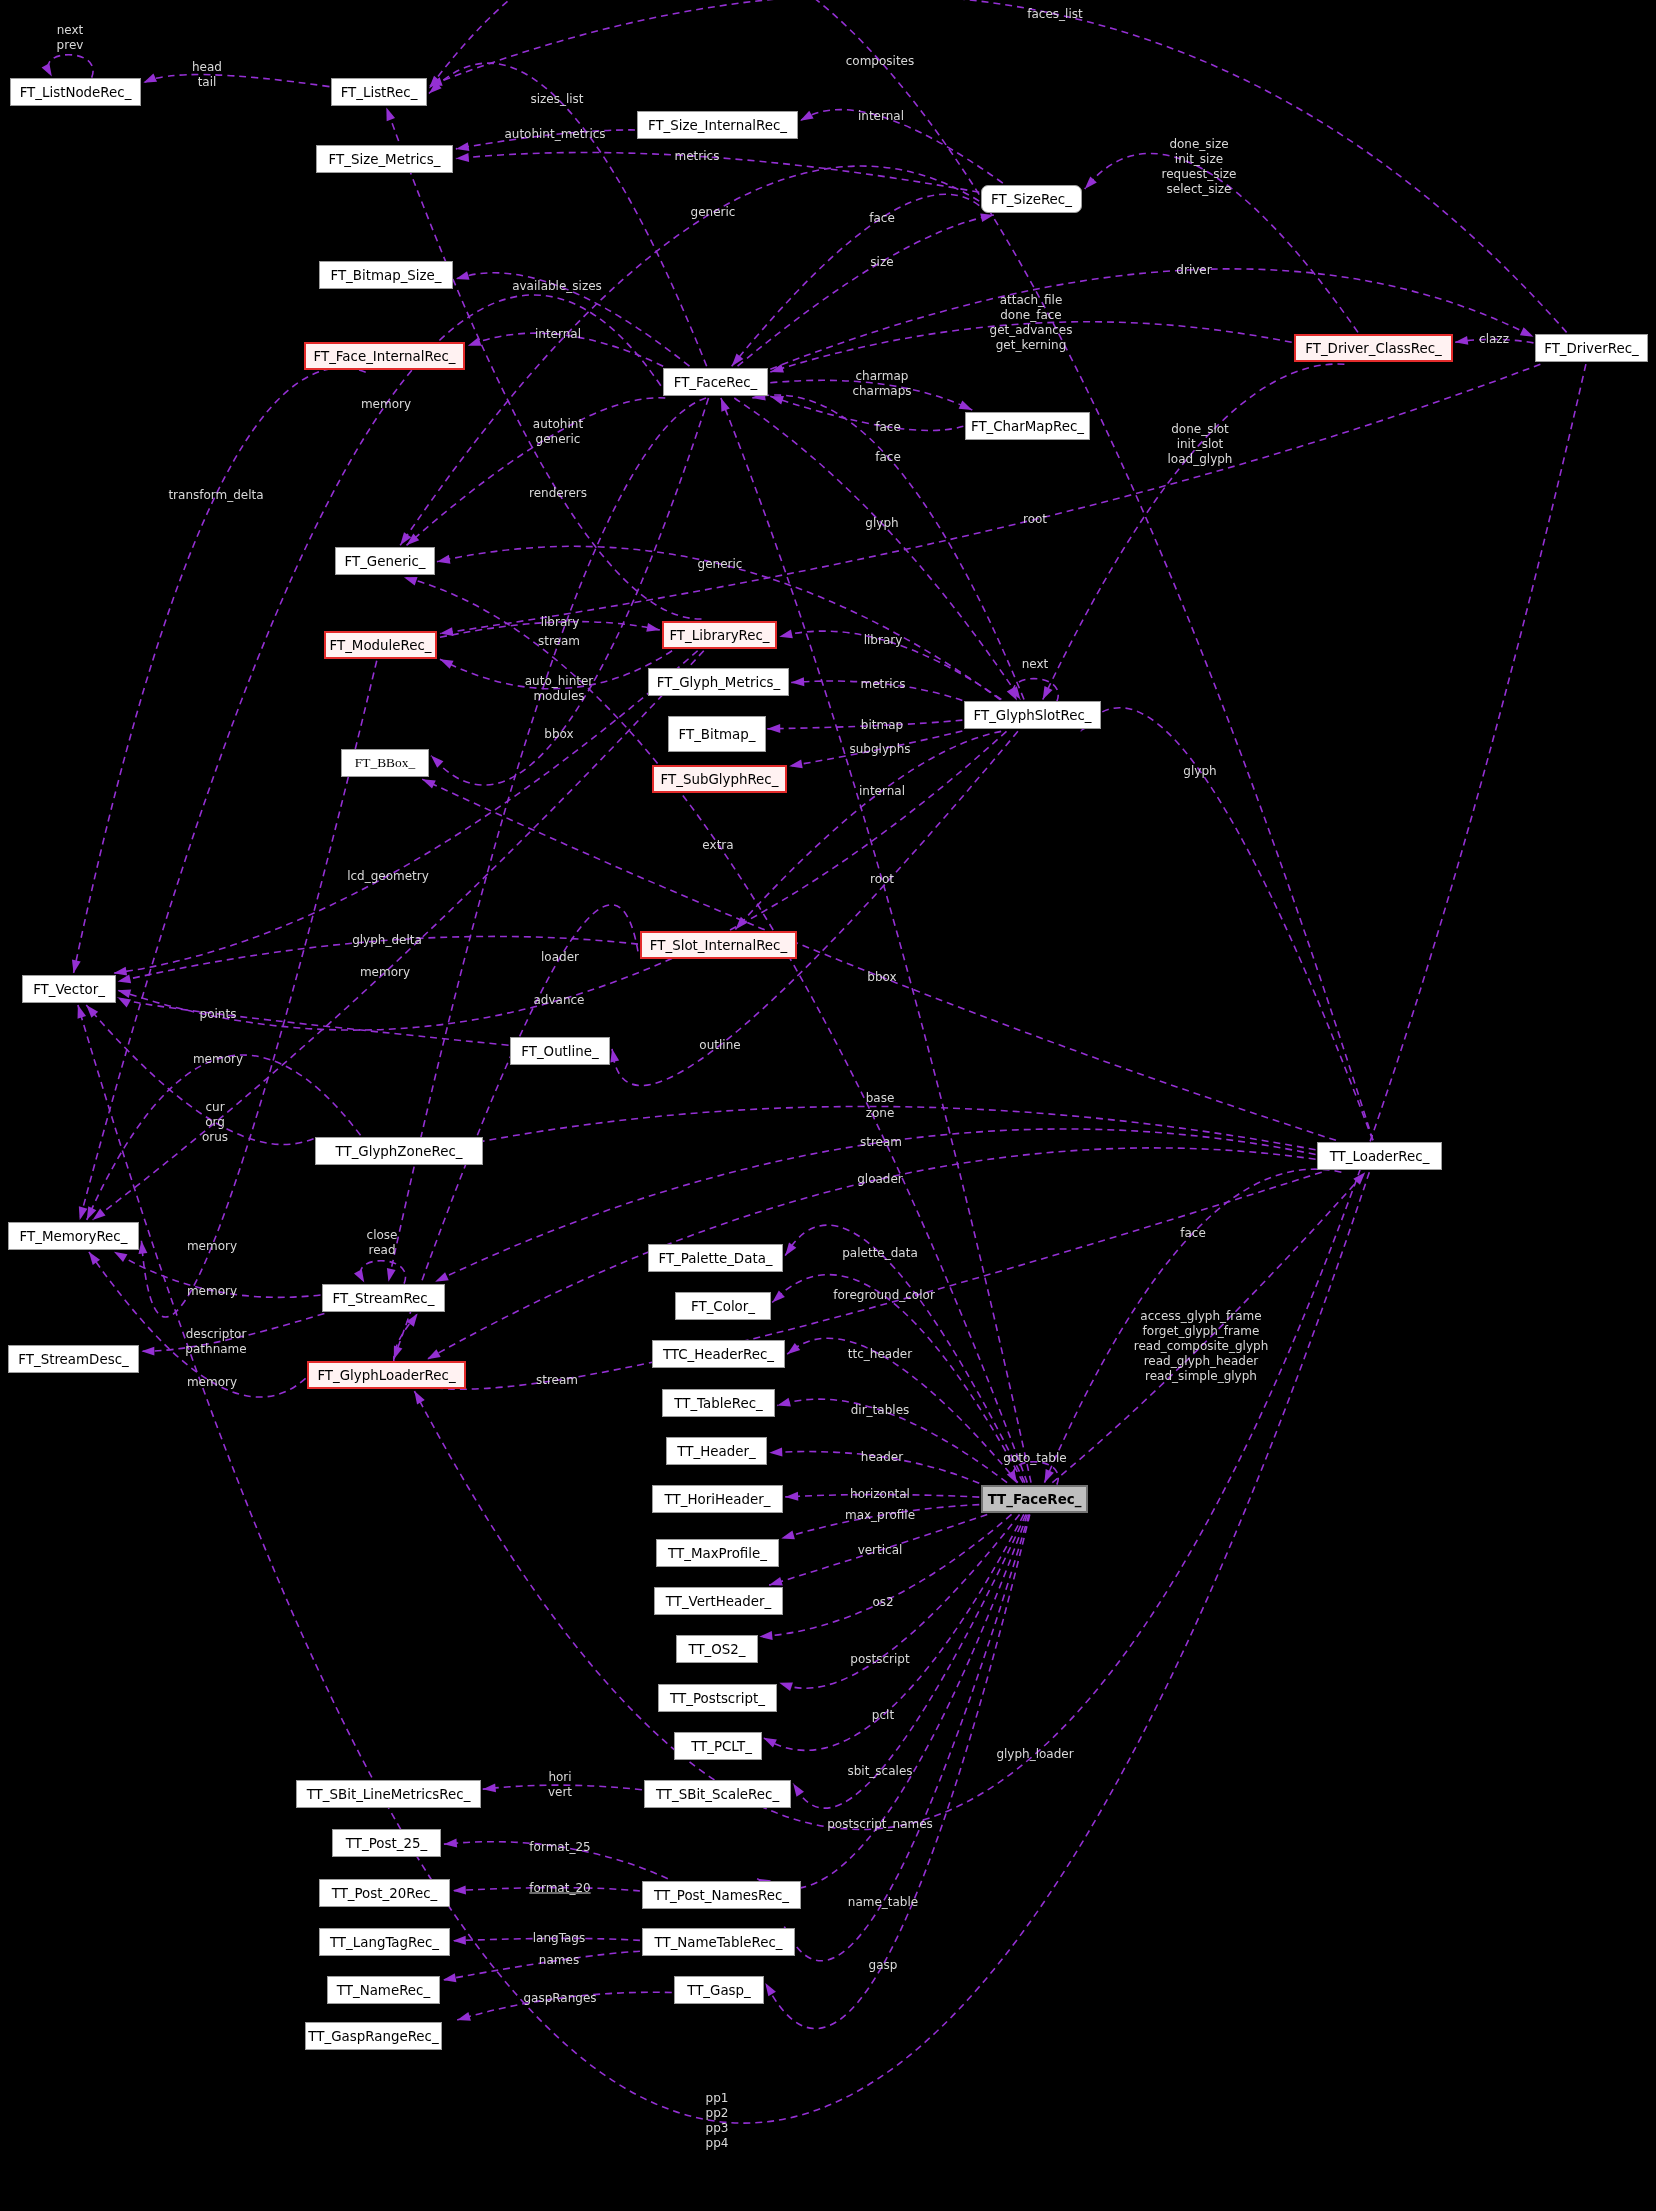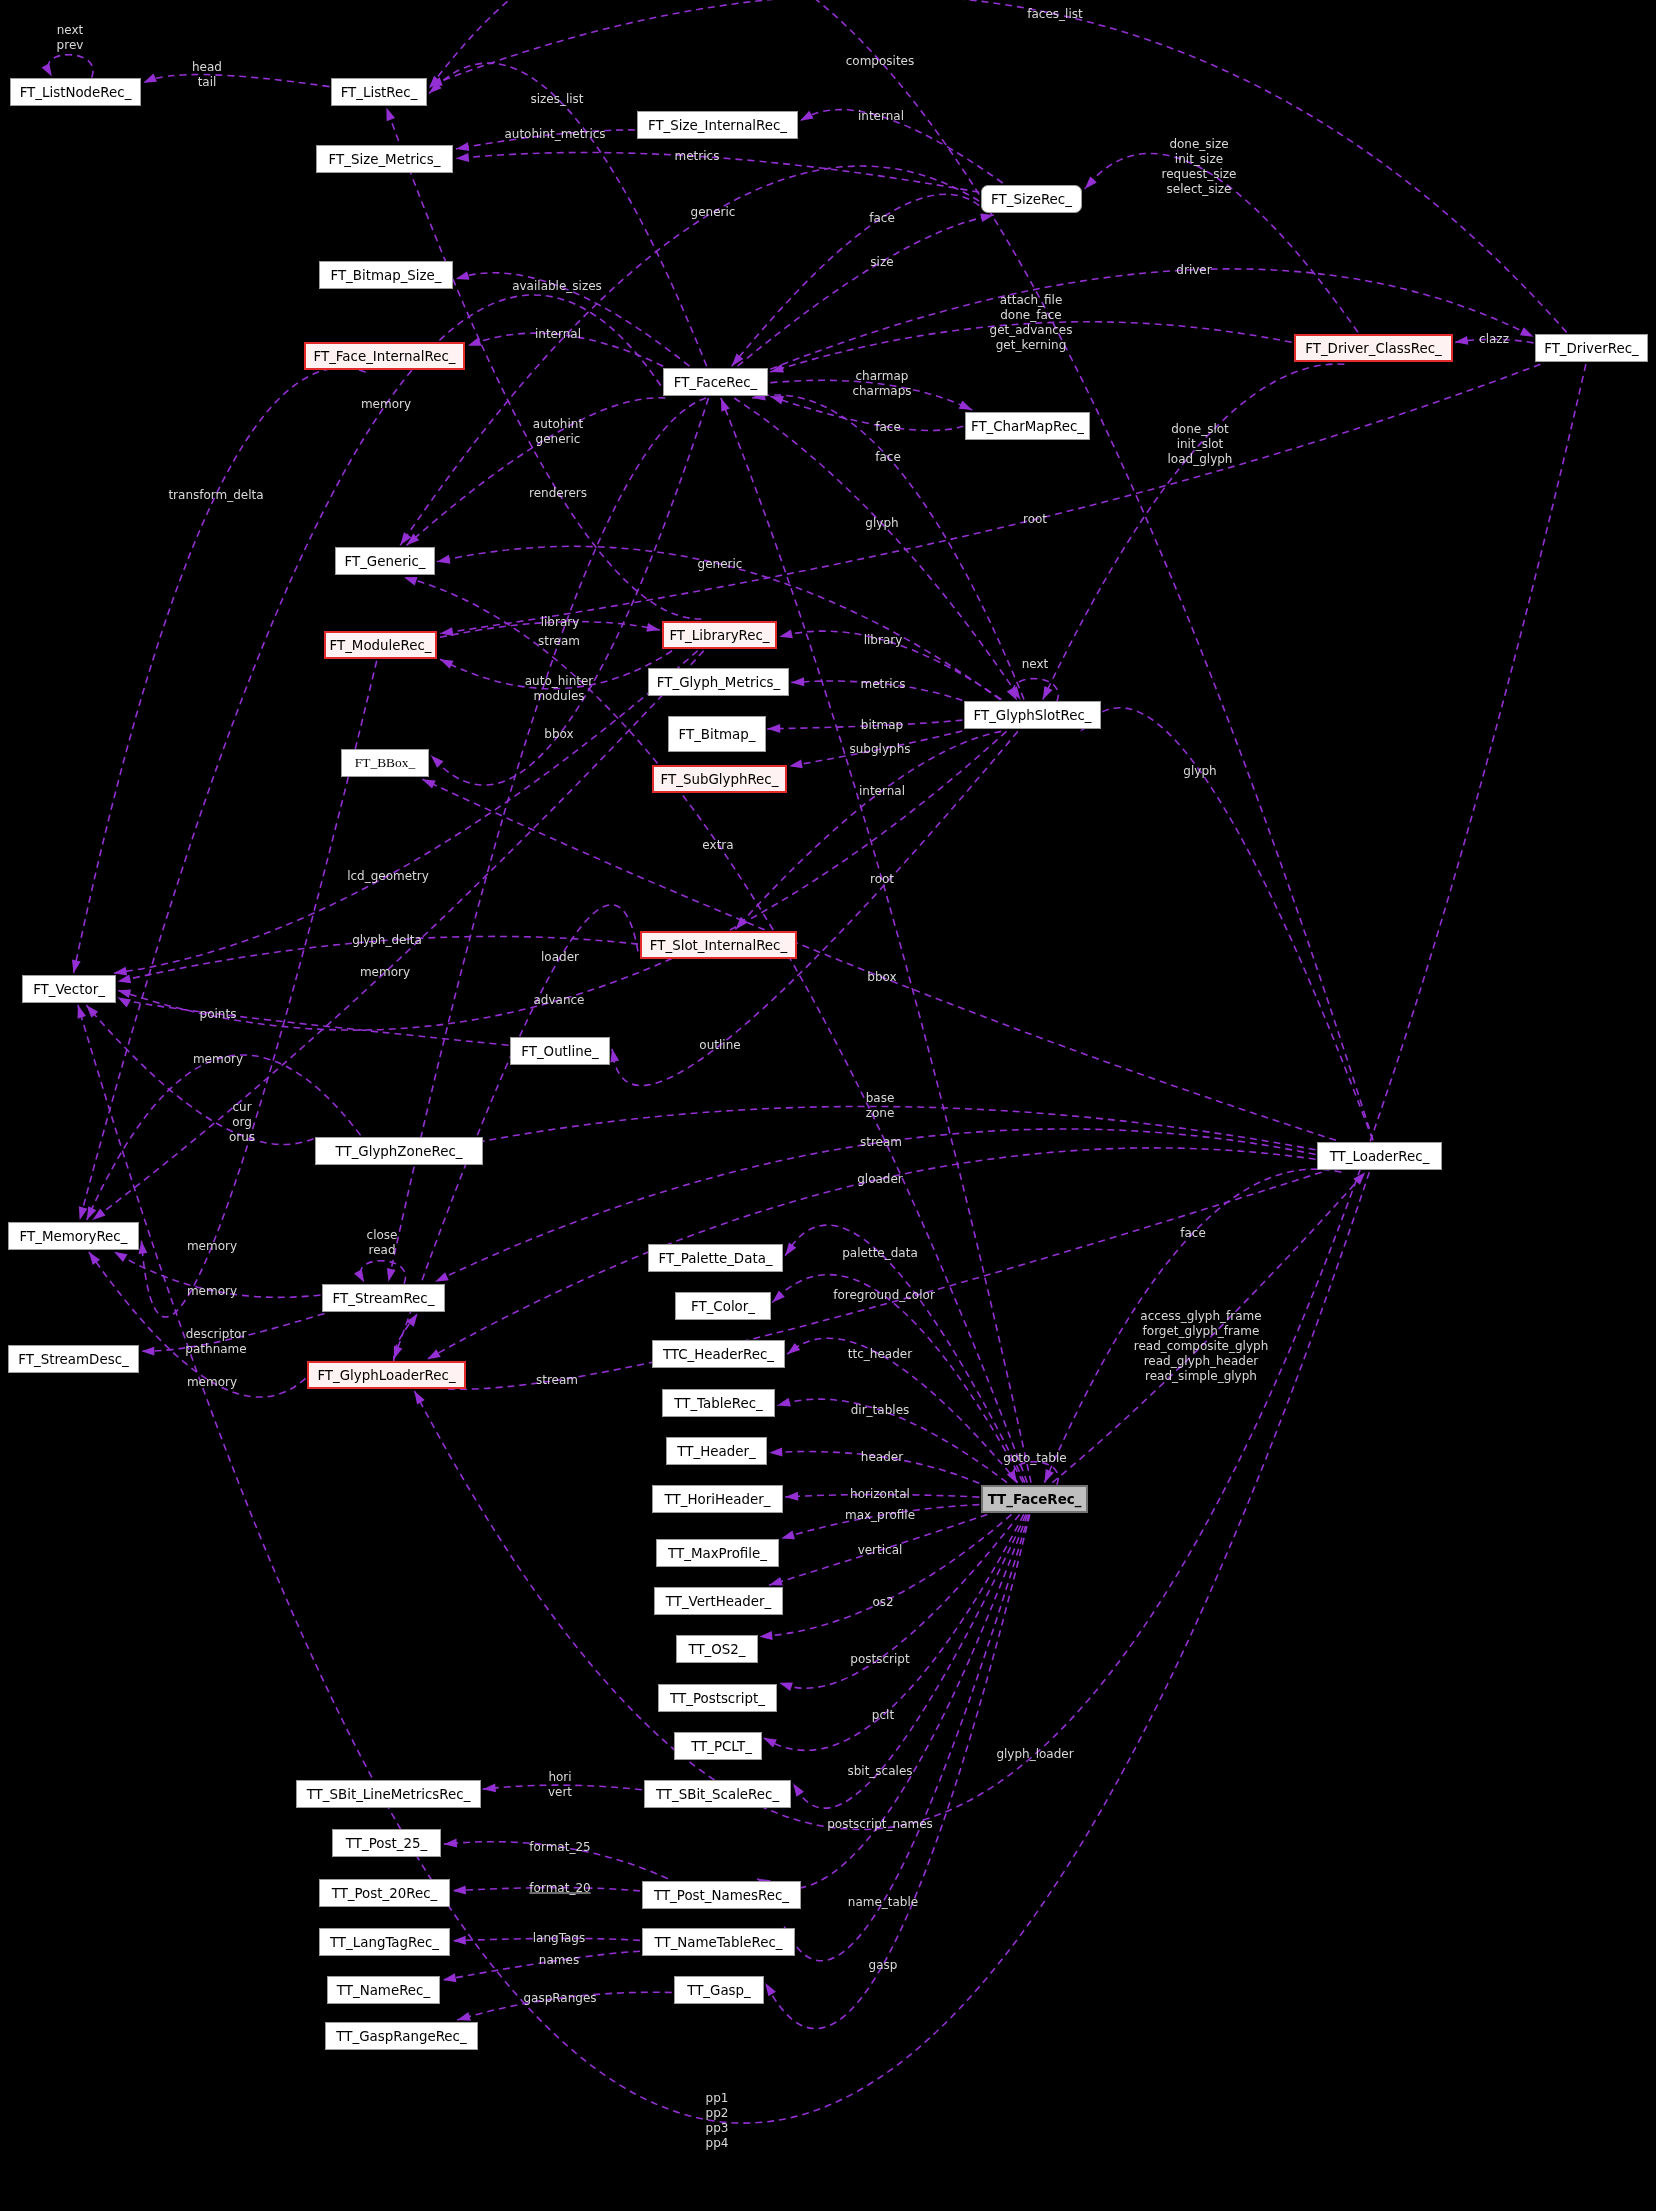--- a/index.html
+++ b/index.html
@@ -381,21 +381,21 @@
       </div>
       <div class="edge-label" style="left: 881px; top: 1142px;">
         <div>stream</div>
       </div>
       <div class="edge-label" style="left: 557px; top: 1380px;">
         <div>stream</div>
       </div>
       <div class="edge-label" style="left: 880px; top: 1179px;">
         <div>gloader</div>
       </div>
-      <div class="edge-label" style="left: 215px; top: 1122px; margin-left: 27px;">
+      <div class="edge-label" style="left: 215px; top: 1122px;">
         <div>cur</div>
         <div>org</div>
         <div>orus</div>
       </div>
       <div class="edge-label" style="left: 212px; top: 1246px;">
         <div>memory</div>
       </div>
       <div class="edge-label" style="left: 382px; top: 1243px;">
         <div>close</div>
         <div>read</div>
@@ -545,16 +545,16 @@
       <div class="node" style="left: 674px; top: 1732px; width: 88px; height: 28px; padding-left: 7px;">TT_PCLT_</div>
       <div class="node" style="left: 296px; top: 1780px; width: 185px; height: 28px;">TT_SBit_LineMetricsRec_</div>
       <div class="node" style="left: 644px; top: 1780px; width: 147px; height: 28px;">TT_SBit_ScaleRec_</div>
       <div class="node" style="left: 332px; top: 1829px; width: 109px; height: 28px;">TT_Post_25_</div>
       <div class="node" style="left: 319px; top: 1879px; width: 131px; height: 28px;">TT_Post_20Rec_</div>
       <div class="node" style="left: 642px; top: 1881px; width: 159px; height: 28px;">TT_Post_NamesRec_</div>
       <div class="node" style="left: 319px; top: 1928px; width: 131px; height: 28px;">TT_LangTagRec_</div>
       <div class="node" style="left: 642px; top: 1928px; width: 153px; height: 28px;">TT_NameTableRec_</div>
       <div class="node" style="left: 327px; top: 1976px; width: 113px; height: 28px;">TT_NameRec_</div>
       <div class="node" style="left: 674px; top: 1976px; width: 90px; height: 28px;">TT_Gasp_</div>
-      <div class="node" style="left: 305px; top: 2022px; width: 153px; height: 28px; margin-left: 20px;">TT_GaspRangeRec_</div>
+      <div class="node" style="left: 305px; top: 2022px; width: 137px; height: 28px;">TT_GaspRangeRec_</div>
     </div>
 </div>
 
 
 </body></html>

